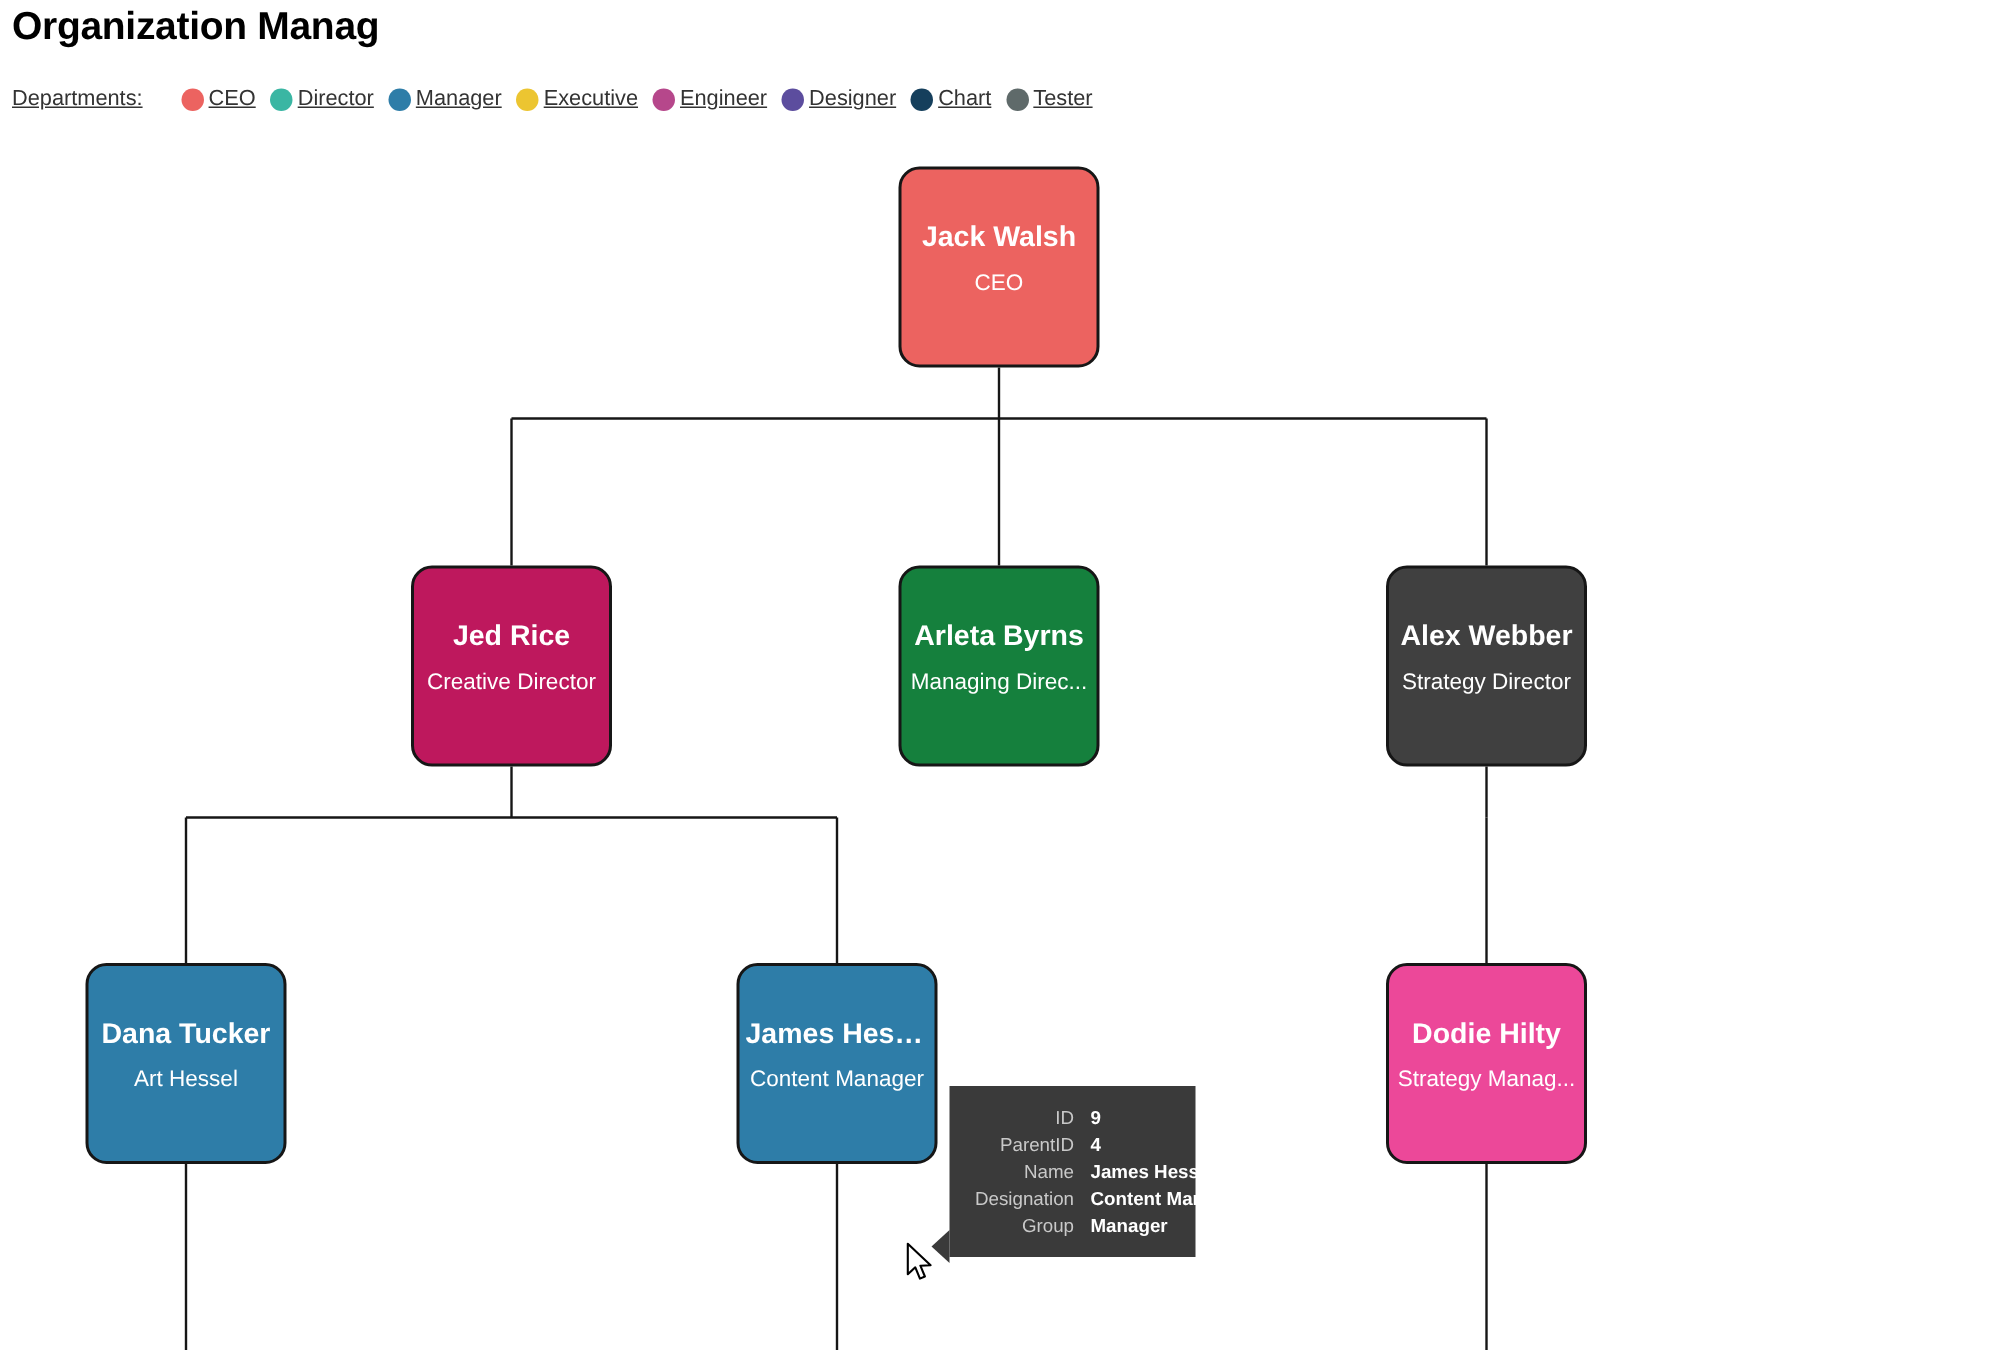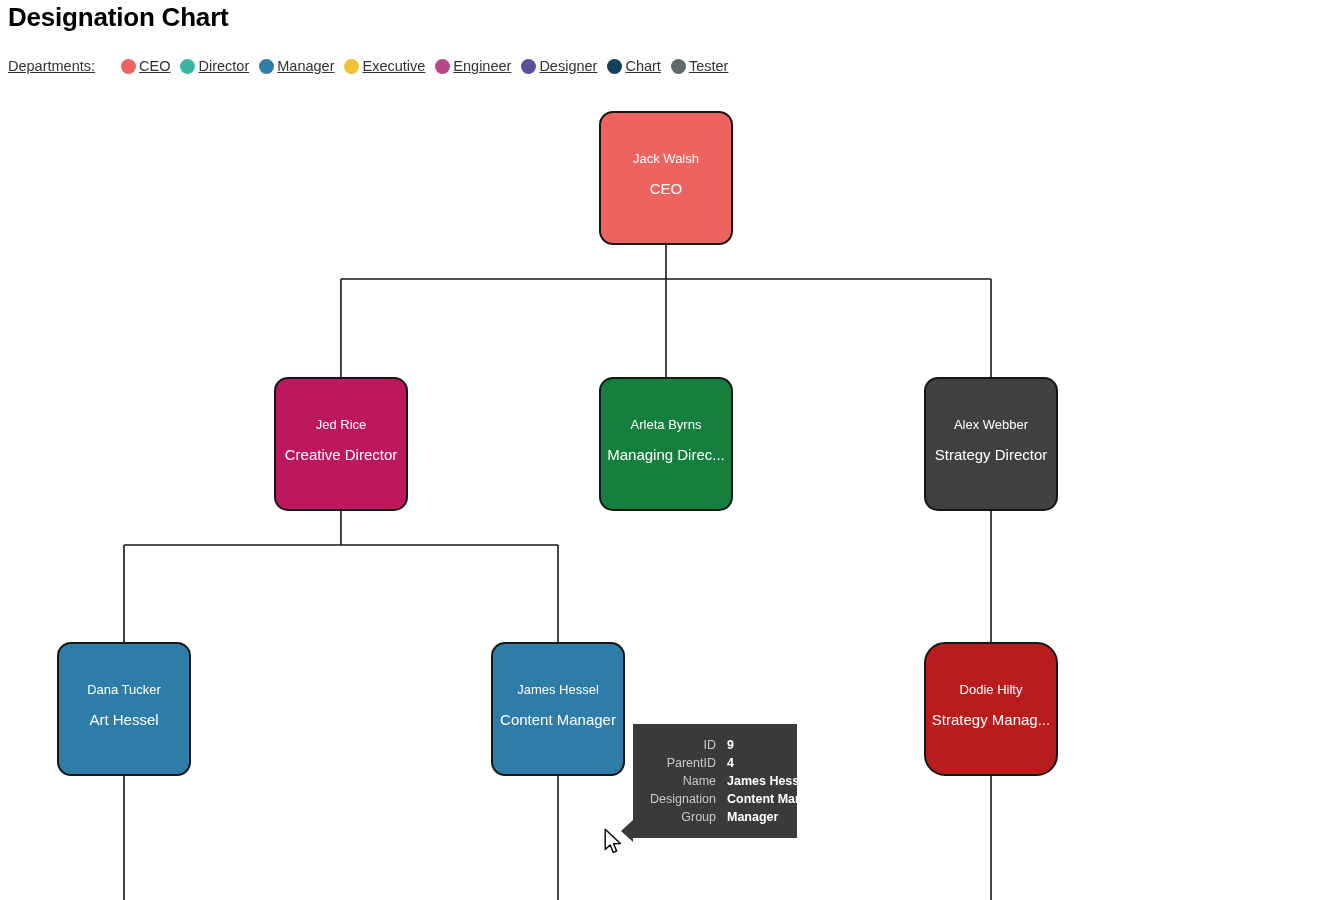--- a/index.html
+++ b/index.html
@@ -59,22 +59,22 @@
     width: 134px;
     height: 134px;
     border: 2px solid #161616;
     border-radius: 14px;
     color: #ffffff;
     text-align: center;
     overflow: hidden;
     padding-top: 36px;
   }
   .node-name {
-    font-size: 13px;
-    font-weight: normal;
+    font-size: 19px;
+    font-weight: bold;
     line-height: 20px;
     white-space: nowrap;
     overflow: hidden;
     text-overflow: ellipsis;
     padding: 0 4px;
   }
   .node-designation {
     font-size: 15px;
     font-weight: normal;
     line-height: 20px;
@@ -129,21 +129,21 @@
     left: 604px; top: 738px;
     width: 20px; height: 28px;
     pointer-events: none;
   }
 </style>
 </head>
 <body>
 
 <div id="root">
 
-  <div class="page-title">Designation Chart</div>
+  <div class="page-title">Organization Manag</div>
 
   <div class="legend-bar">
     <span class="legend-label">Departments:</span>
     <span id="legend-items" style="display:flex;align-items:center;">
         <span class="legend-item">
           <span class="legend-dot" style="background: rgb(236, 99, 96);"></span>
           <span>CEO</span>
         </span>
         <span class="legend-item">
           <span class="legend-dot" style="background: rgb(58, 182, 163);"></span>
@@ -212,21 +212,21 @@
           <div class="node-designation">Strategy Director</div>
         </div>
         <div class="node" style="left: 57px; top: 552px; background: rgb(46, 125, 168);">
           <div class="node-name">Dana Tucker</div>
           <div class="node-designation">Art Hessel</div>
         </div>
         <div class="node" style="left: 491px; top: 552px; background: rgb(46, 125, 168);">
           <div class="node-name">James Hessel</div>
           <div class="node-designation">Content Manager</div>
         </div>
-        <div class="node" style="left: 924px; top: 552px; background: #b91c1c; border-radius: 21px;">
+        <div class="node" style="left: 924px; top: 552px; background: #ec4899;">
           <div class="node-name">Dodie Hilty</div>
           <div class="node-designation">Strategy Manag...</div>
         </div>
       </div>
 
     <div class="tooltip">
       <div class="tooltip-arrow"></div>
       <div id="tooltip-rows">
           <div class="tt-row">
             <div class="tt-key">ID</div>

